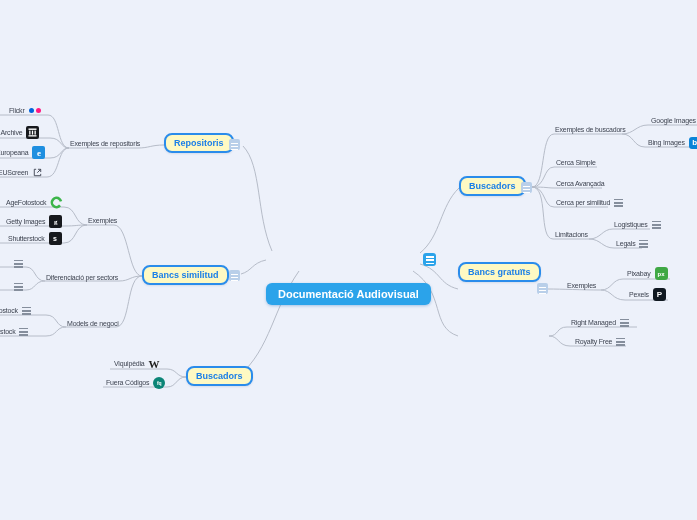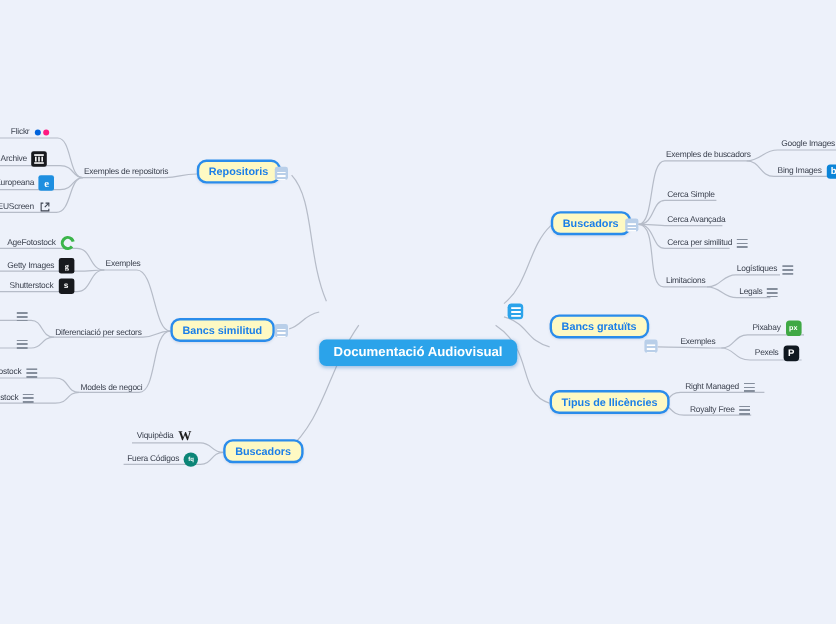--- a/index.html
+++ b/index.html
@@ -239,21 +239,20 @@
   </div>
   <div class="leaf" style="left:627px; top:267px;">
     <span>Pixabay</span>
     <span class="bi pixabay">px</span>
   </div>
   <div class="leaf" style="left:629px; top:288px;">
     <span>Pexels</span>
     <span class="bi pexels">P</span>
   </div>
 
-  <div class="topic" style="left:458px; top:325px;">Tipus de llicències</div>
 
   <div class="leaf" style="left:571px; top:316px;">
     <span>Right Managed</span>
     <span class="hl"></span>
   </div>
   <div class="leaf" style="left:575px; top:335px;">
     <span>Royalty Free</span>
     <span class="hl"></span>
   </div>
 

